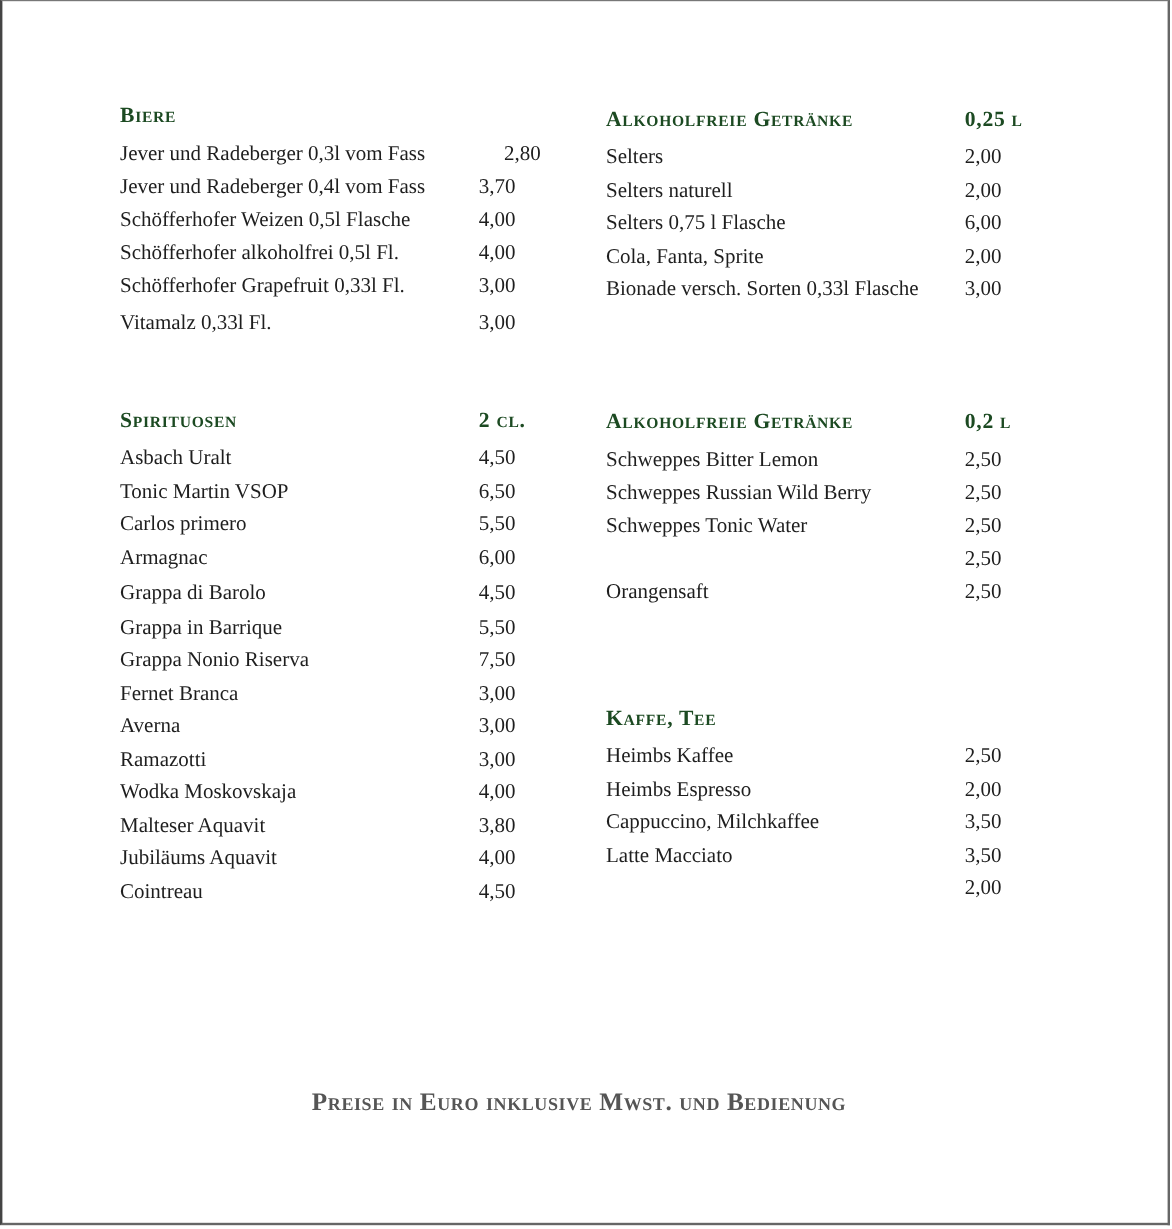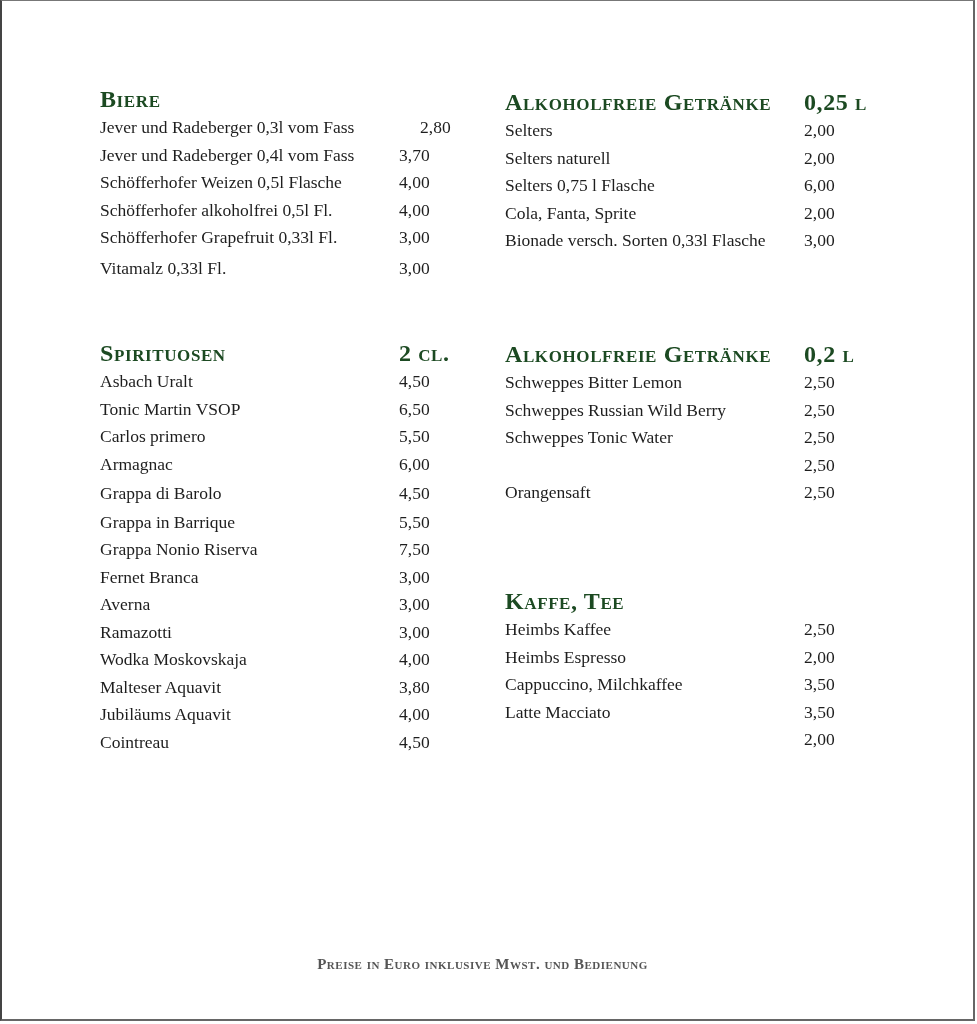--- a/index.html
+++ b/index.html
@@ -29,21 +29,21 @@
     .section {
       position: absolute;
     }
     .section-header {
       display: flex;
       align-items: baseline;
       height: 26px;
       color: #1c4a22;
       font-weight: bold;
       font-variant: small-caps;
-      font-size: 24px;
+      font-size: 18px;
       letter-spacing: 0.6px;
       margin-bottom: 2px;
     }
     .section-title {
       display: inline-block;
     }
     .section-unit {
       position: absolute;
       display: inline-block;
     }
@@ -56,27 +56,27 @@
     }
     .row .name {
       position: absolute;
       left: 0;
     }
     .row .price {
       position: absolute;
     }
     .footer-note {
       position: absolute;
-      top: 956px;
+      top: 906px;
       left: 0;
       width: 965px;
       text-align: center;
       font-variant: small-caps;
       font-weight: bold;
-      font-size: 15px;
+      font-size: 21px;
       letter-spacing: 0.5px;
       color: #555555;
     }
   </style>
 </head>
 <body>
 
 <div class="page-frame"></div>
 
 <div class="section" style="left:100px; top:86px; width:360px;">

